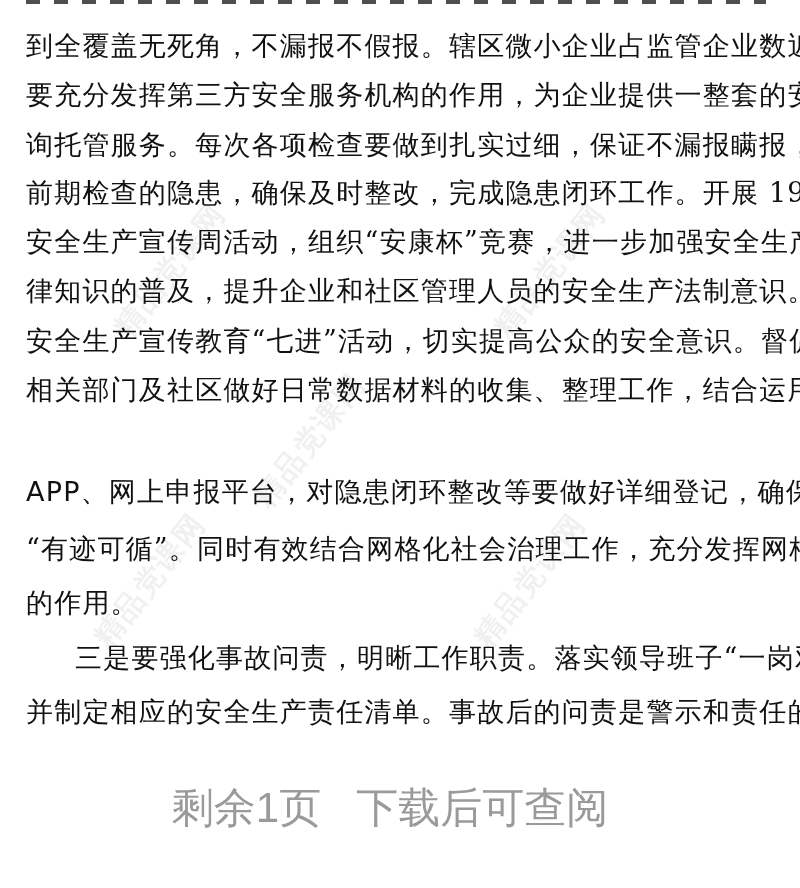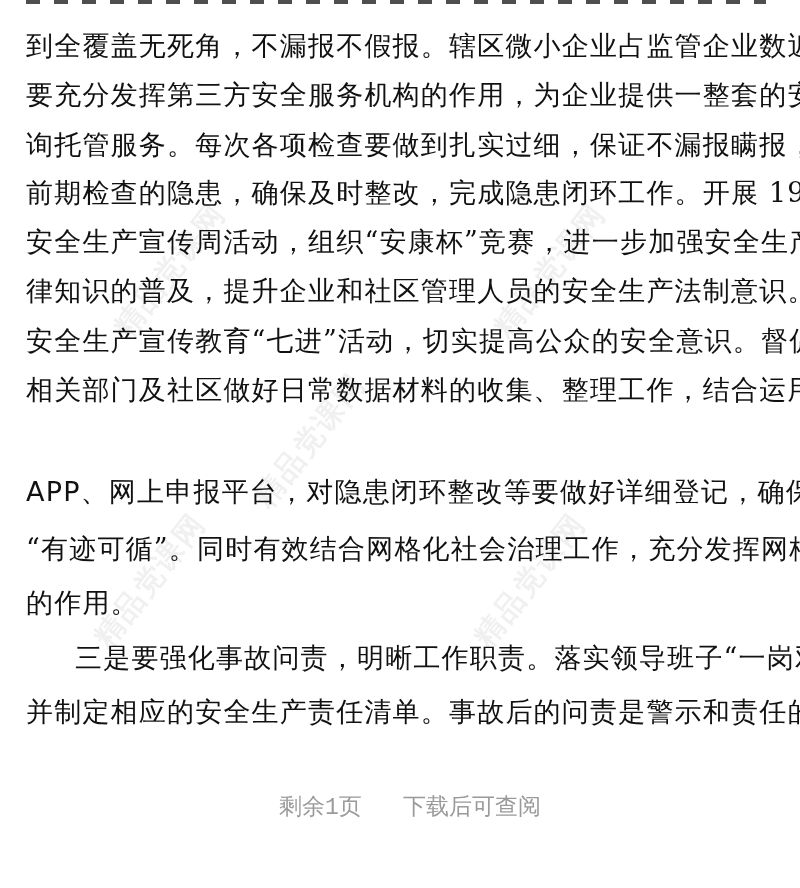--- a/index.html
+++ b/index.html
@@ -69,26 +69,25 @@
       white-space: nowrap;
       pointer-events: none;
       letter-spacing: 2px;
     }
     .more-notice {
       position: absolute;
       left: 0;
       top: 788px;
       width: 780px;
       text-align: center;
-      font-family: Liberation Mono, monospace;
-      font-size: 23px;
+      font-family: Liberation Sans, sans-serif;
+      font-size: 42px;
       line-height: 40px;
       color: #9a9a9a;
       white-space: pre;
-      margin-left: 20px;
     }
   </style>
 </head>
 <body>
 
 <div class="page">
   <div class="clipped-top">
     <div class="bar"></div>
   </div>
 

